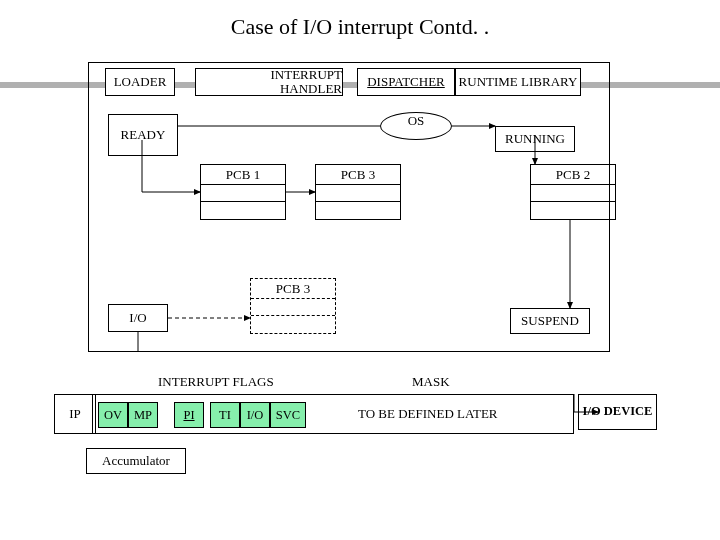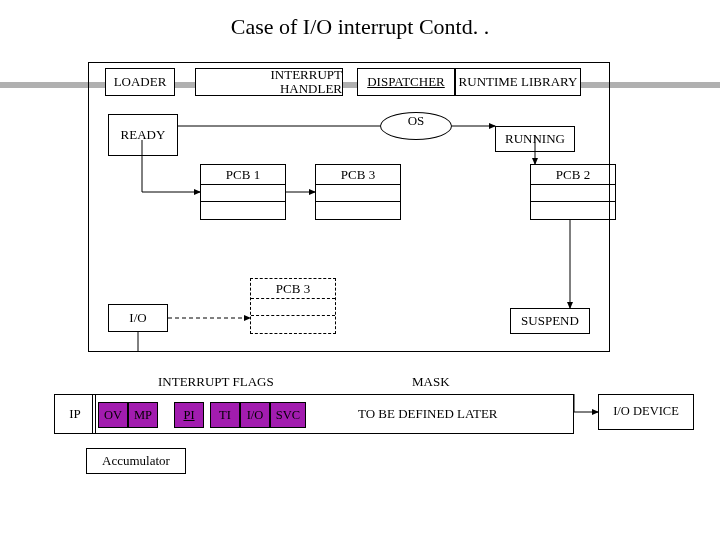--- a/index.html
+++ b/index.html
@@ -79,21 +79,21 @@
     position: absolute;
     border: 1px solid #000;
   }
   .cell {
     position: absolute;
     border: 1px solid #000;
     display: flex;
     align-items: center;
     justify-content: center;
     font-size: 12.5px;
-    background: #a21caf;
+    background: #86efac;
   }
   svg.lines {
     position: absolute;
     left: 0; top: 0;
     width: 720px;
     height: 490px;
     pointer-events: none;
   }
 </style>
 </head>
@@ -153,21 +153,21 @@
 
   <div class="bigframe" style="left:92px; top:348px; width:482px; height:40px;"></div>
   <div class="cell" style="left:98px; top:356px; width:30px; height:26px;">OV</div>
   <div class="cell" style="left:128px; top:356px; width:30px; height:26px;">MP</div>
   <div class="cell" style="left:174px; top:356px; width:30px; height:26px;text-decoration:underline;">PI</div>
   <div class="cell" style="left:210px; top:356px; width:30px; height:26px;">TI</div>
   <div class="cell" style="left:240px; top:356px; width:30px; height:26px;">I/O</div>
   <div class="cell" style="left:270px; top:356px; width:36px; height:26px;">SVC</div>
   <div class="label" style="left:358px; top:360px;">TO BE DEFINED LATER</div>
 
-  <div class="box" style="left:598px; top:348px; width:96px; height:36px; font-size:12.5px;">I/O DEVICE</div>
+  <div class="box" style="left:578px; top:348px; width:79px; height:36px; font-size:12.5px;font-weight:bold;">I/O DEVICE</div>
 
   <div class="box" style="left:86px; top:402px; width:100px; height:26px;">Accumulator</div>
 
   <svg class="lines">
     <defs>
       <marker id="arr" markerWidth="8" markerHeight="8" refX="6" refY="3" orient="auto">
         <path d="M0,0 L7,3 L0,6 Z" fill="#000"></path>
       </marker>
     </defs>
 

